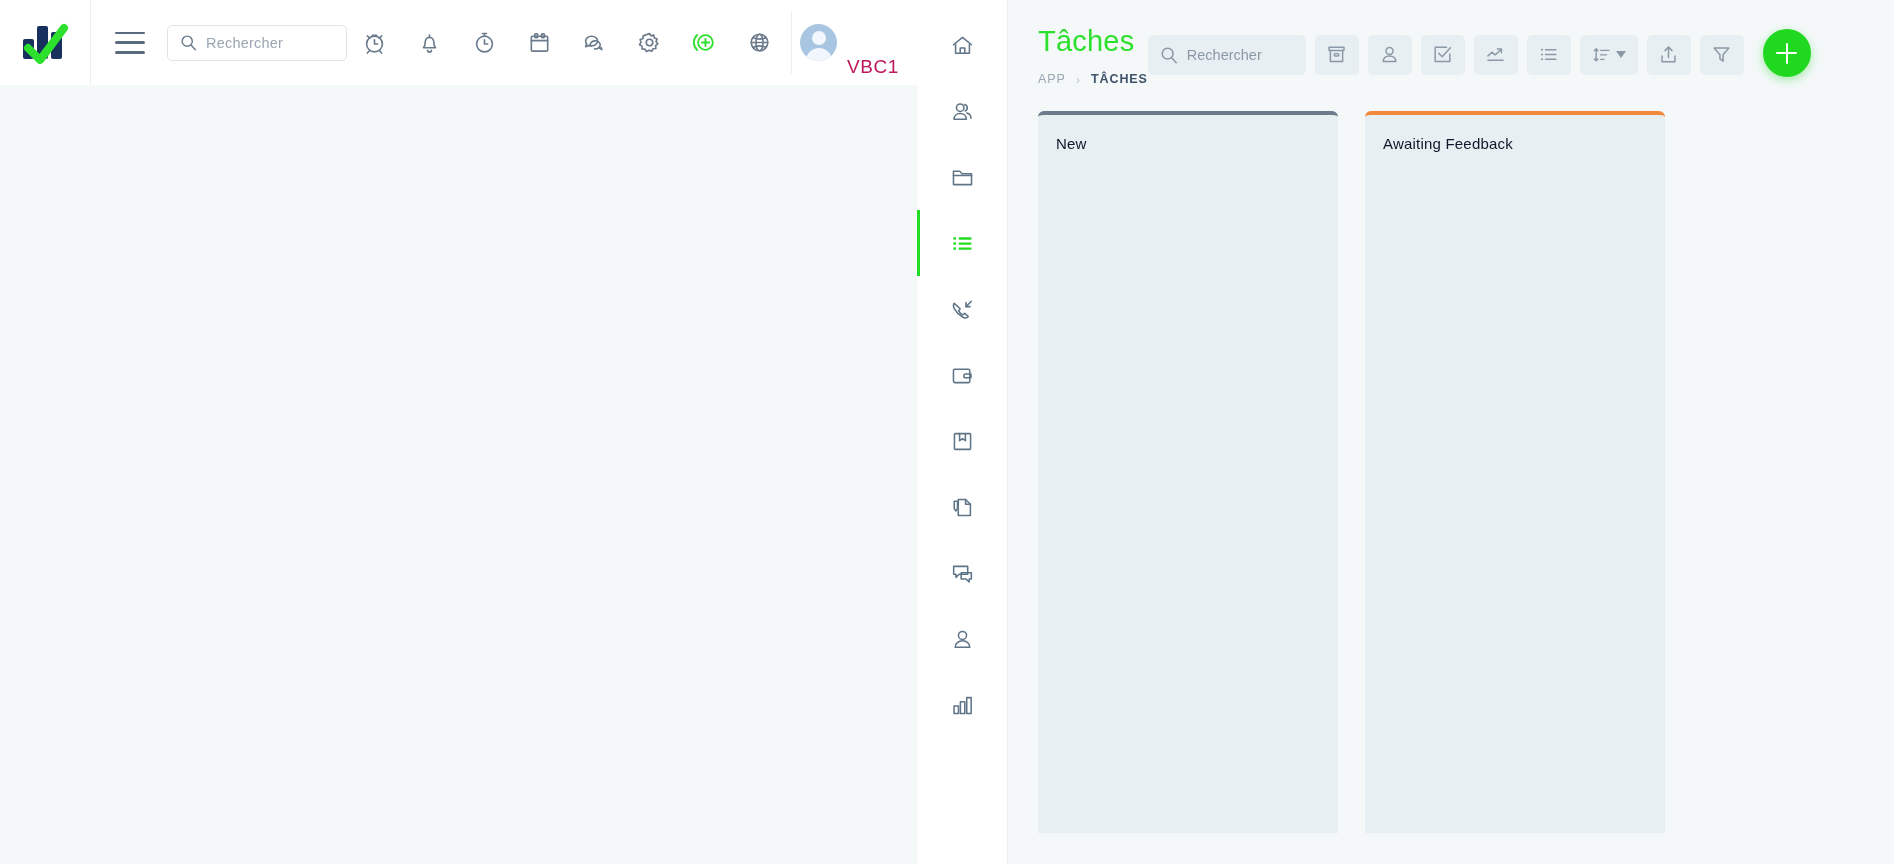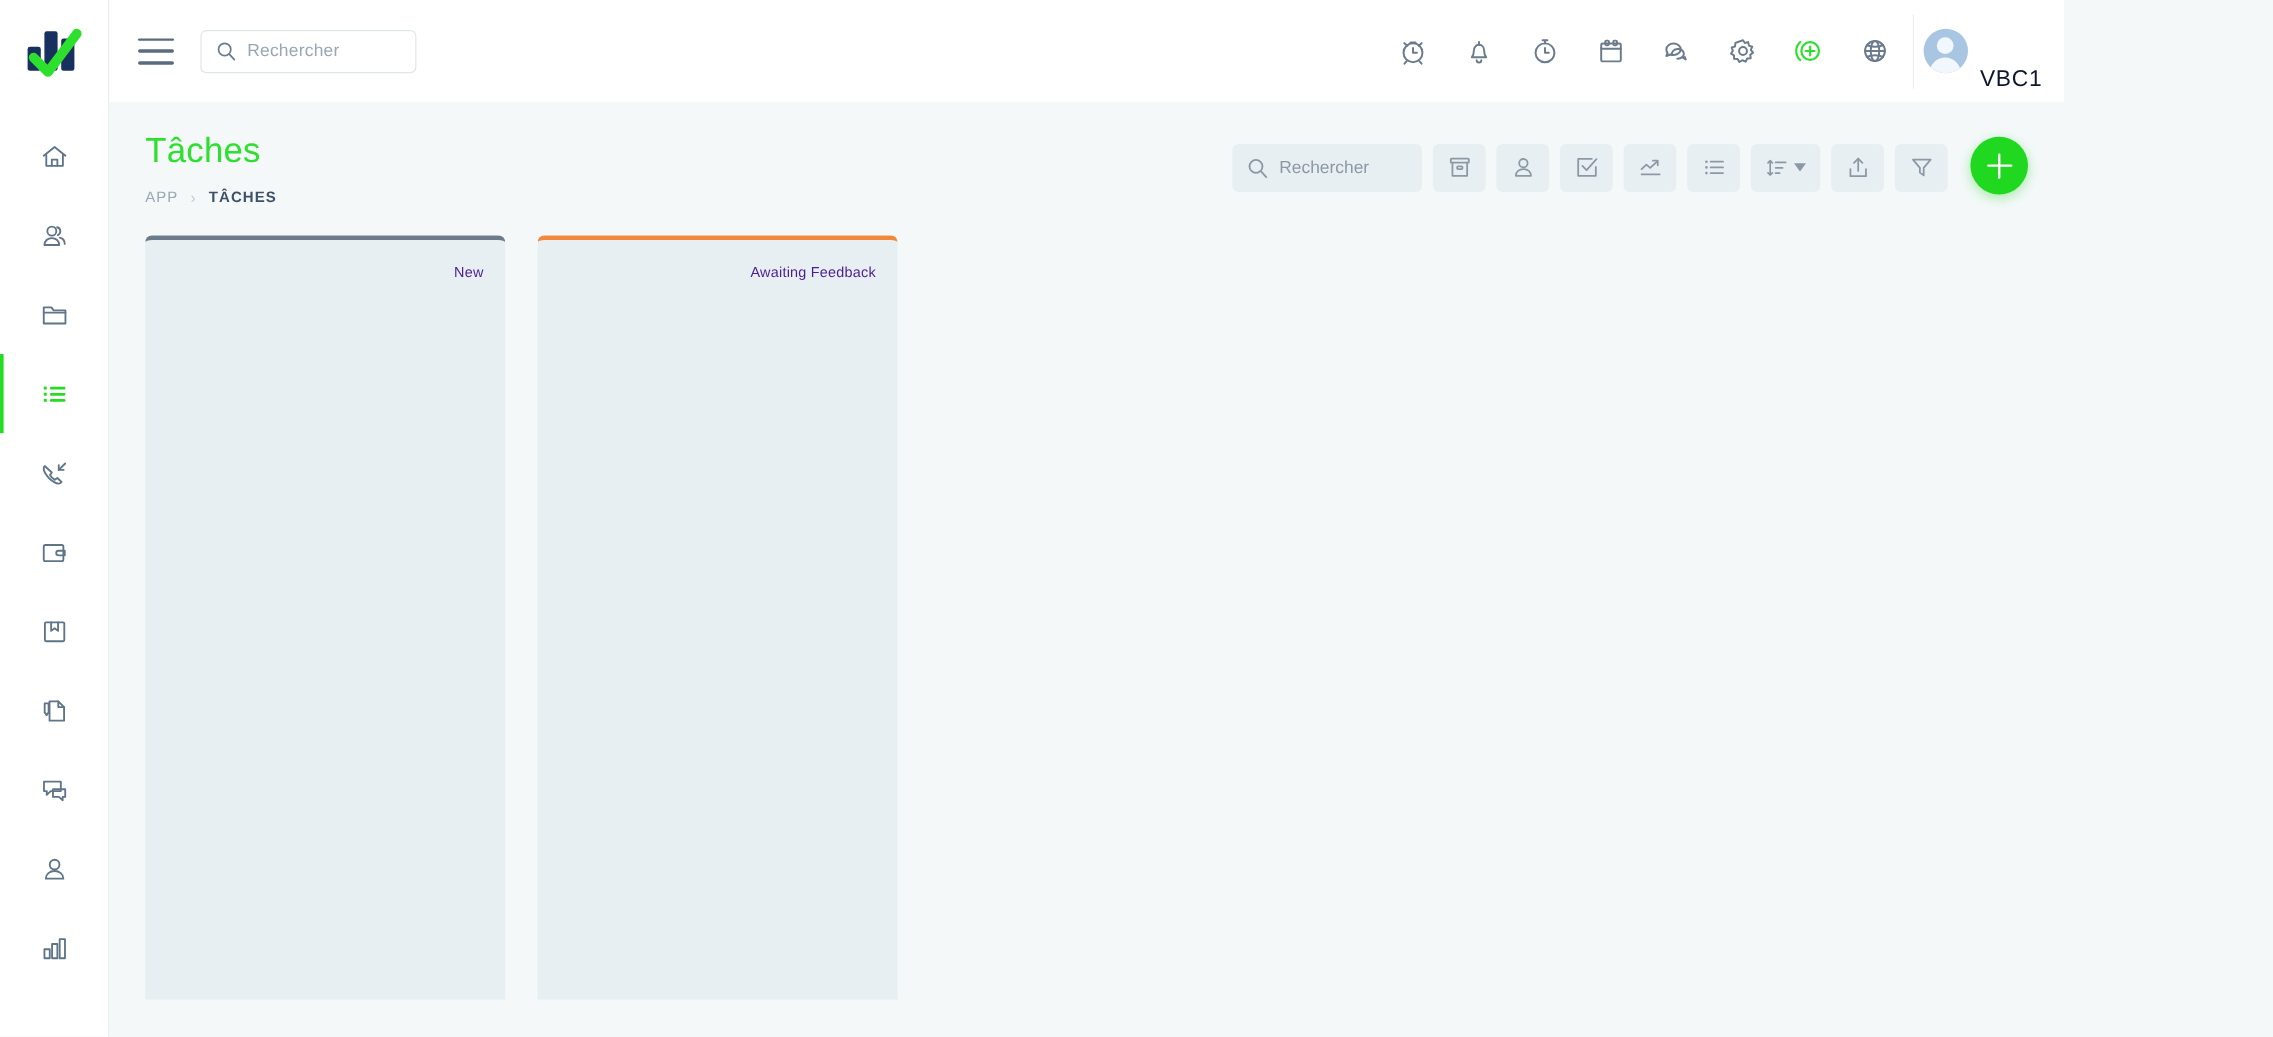--- a/index.html
+++ b/index.html
@@ -3,21 +3,21 @@
 <meta charset="utf-8">
 <style>
   * { box-sizing: border-box; margin: 0; padding: 0; }
   html, body {
     width: 1894px; height: 864px;
     overflow: hidden;
     background: #f4f8f9;
     font-family: "Liberation Sans", sans-serif;
     -webkit-font-smoothing: antialiased;
   }
-  .app { position: relative; width: 1720px; height: 864px; display: flex; flex-direction: column; }
+  .app { position: relative; width: 1720px; height: 864px; display: flex; flex-direction: row; }
 
   
   .topbar {
     height: 85px; min-height: 85px;
     background: #ffffff;
     display: flex; align-items: center;
     position: relative; z-index: 20;
   }
   .logo-cell {
     width: 91px; min-width: 91px; height: 85px;
@@ -61,21 +61,21 @@
   .user-box {
     display: flex; align-items: center; gap: 10px;
     padding-right: 10px; cursor: pointer; height: 85px;
   }
   .avatar {
     width: 37px; height: 37px; border-radius: 50%;
     background: #a8c6e2; position: relative; overflow: hidden; flex: none;
   }
   .avatar .head { position: absolute; width: 14px; height: 14px; border-radius: 50%; background: #f1f7fc; left: 11.5px; top: 7px; }
   .avatar .body { position: absolute; width: 26px; height: 16px; border-radius: 13px 13px 0 0; background: #f1f7fc; left: 5.5px; top: 24px; }
-  .user-name { color: #0f172a; font-size: 19px; letter-spacing: .6px; white-space: nowrap; margin-top: 48px; }
+  .user-name { color: #be185d; font-size: 19px; letter-spacing: .6px; white-space: nowrap; margin-top: 48px; }
 
   
   .body-row { flex: 1; display: flex; min-height: 0; }
 
   
   .sidebar {
     width: 91px; min-width: 91px;
     background: #ffffff;
     border-right: 1px solid #e9eef1;
     padding-top: 12px;
@@ -149,21 +149,21 @@
     height: calc(100% - 118px);
     align-items: stretch;
   }
   .column {
     width: 300px; min-width: 300px;
     background: #e8eff2;
     border-radius: 6px 6px 0 0;
     border-top: 4px solid #6b7b8c;
     padding: 20px 18px;
   }
-  .col-title { color: #4c1d95; font-size: 12px; letter-spacing: .2px; text-align: right; }
+  .col-title { color: #0f172a; font-size: 15px; letter-spacing: .2px; }
 
   .icon-stroke { stroke: #6b7b8c; stroke-width: 1.7; fill: none; stroke-linecap: round; stroke-linejoin: round; }
   .icon-tb { stroke: #8b99a6; stroke-width: 1.7; fill: none; stroke-linecap: round; stroke-linejoin: round; }
   .icon-sb { stroke: #5f7487; stroke-width: 1.6; fill: none; stroke-linecap: round; stroke-linejoin: round; }
 </style>
 </head>
 <body>
 
 <div class="app">
 

